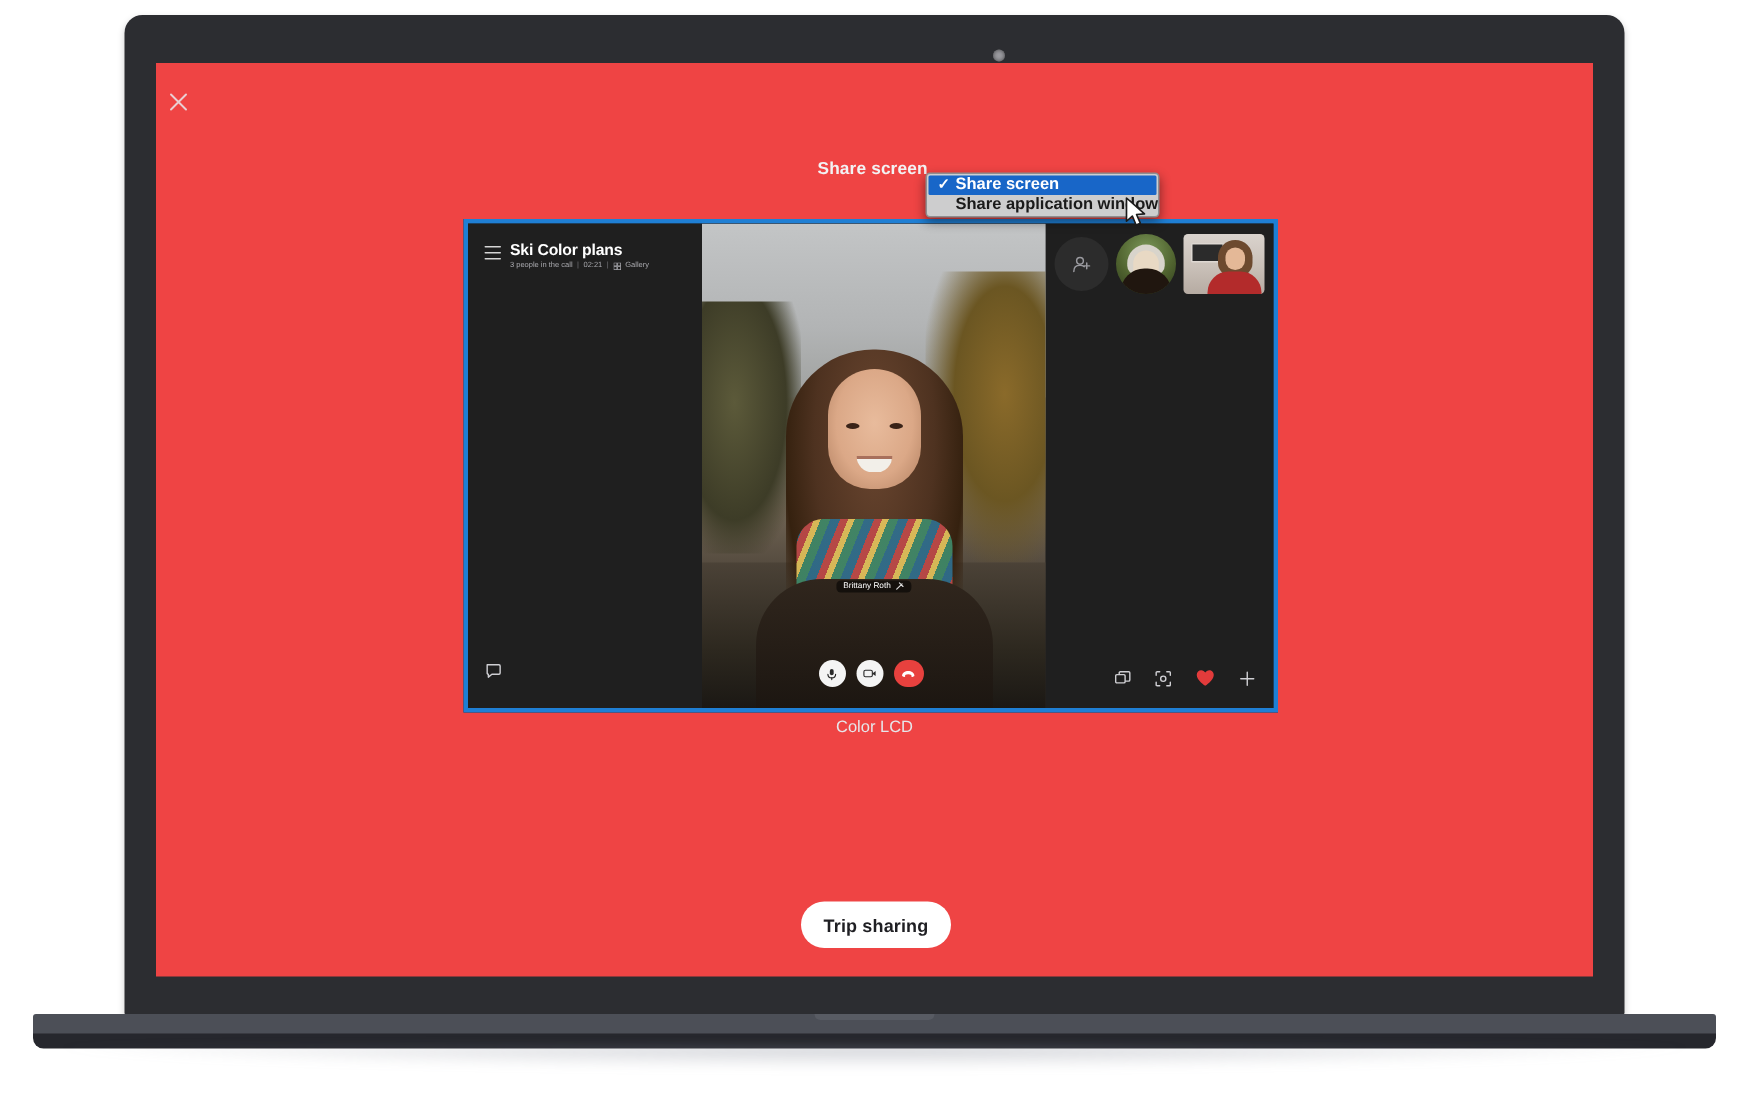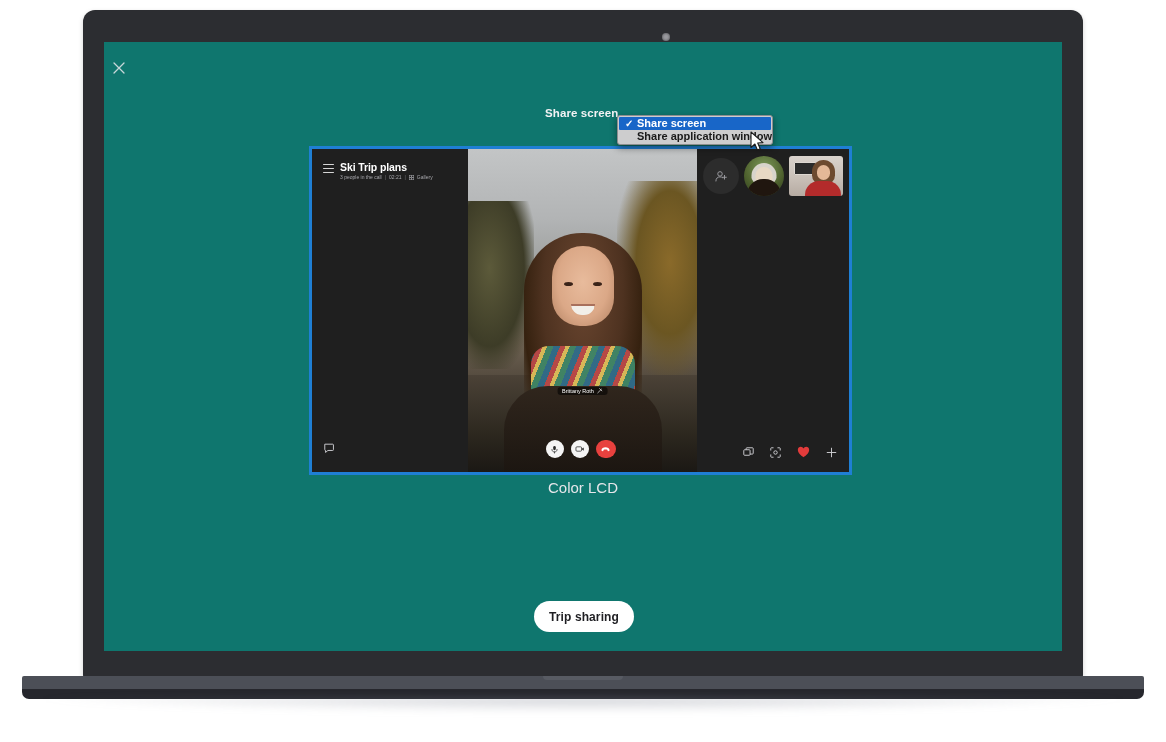--- a/index.html
+++ b/index.html
@@ -39,21 +39,21 @@
     border-radius: 50%;
     background: #9b9ba0;
     box-shadow: 0 0 3px rgba(0,0,0,0.55) inset;
   }
   .laptop-screen {
     position: absolute;
     left: 104px;
     top: 42px;
     width: 958px;
     height: 609px;
-    background: #0f766e;
+    background: #ef4444;
     overflow: hidden;
   }
 
   .laptop-base-top {
     position: absolute;
     left: 22px;
     top: 676px;
     width: 1122px;
     height: 14px;
     background: #4c4f57;
@@ -394,21 +394,21 @@
     z-index: 8;
   }
   .rb-icon { cursor: pointer; display:block; }
 
   .monitor-label {
     position: absolute;
     left: 0;
     right: 0;
     top: 479px;
     text-align: center;
-    font-size: 15px;
+    font-size: 11px;
     color: #e6e6ea;
   }
 
   .start-sharing {
     position: absolute;
     left: 534px;
     top: 601px;
     width: 100px;
     height: 31px;
     border-radius: 16px;
@@ -481,21 +481,21 @@
             </svg>
           </div>
         </div>
 
         <div class="teams-header">
           <div class="hamburger">
             <span></span>
               <span></span>
               <span></span>
           </div>
-          <div class="meeting-title">Ski Trip plans</div>
+          <div class="meeting-title">Ski Color plans</div>
           <div class="meeting-sub">
             <span>3 people in the call</span>
             <span class="sub-sep">|</span>
             <span>02:21</span>
             <span class="sub-sep">|</span>
             <svg width="5" height="5" viewBox="0 0 10 10">
               <rect x="0.5" y="0.5" width="4" height="4" fill="none" stroke="#a9a9ae" stroke-width="1"></rect>
               <rect x="5.5" y="0.5" width="4" height="4" fill="none" stroke="#a9a9ae" stroke-width="1"></rect>
               <rect x="0.5" y="5.5" width="4" height="4" fill="none" stroke="#a9a9ae" stroke-width="1"></rect>
               <rect x="5.5" y="5.5" width="4" height="4" fill="none" stroke="#a9a9ae" stroke-width="1"></rect>

